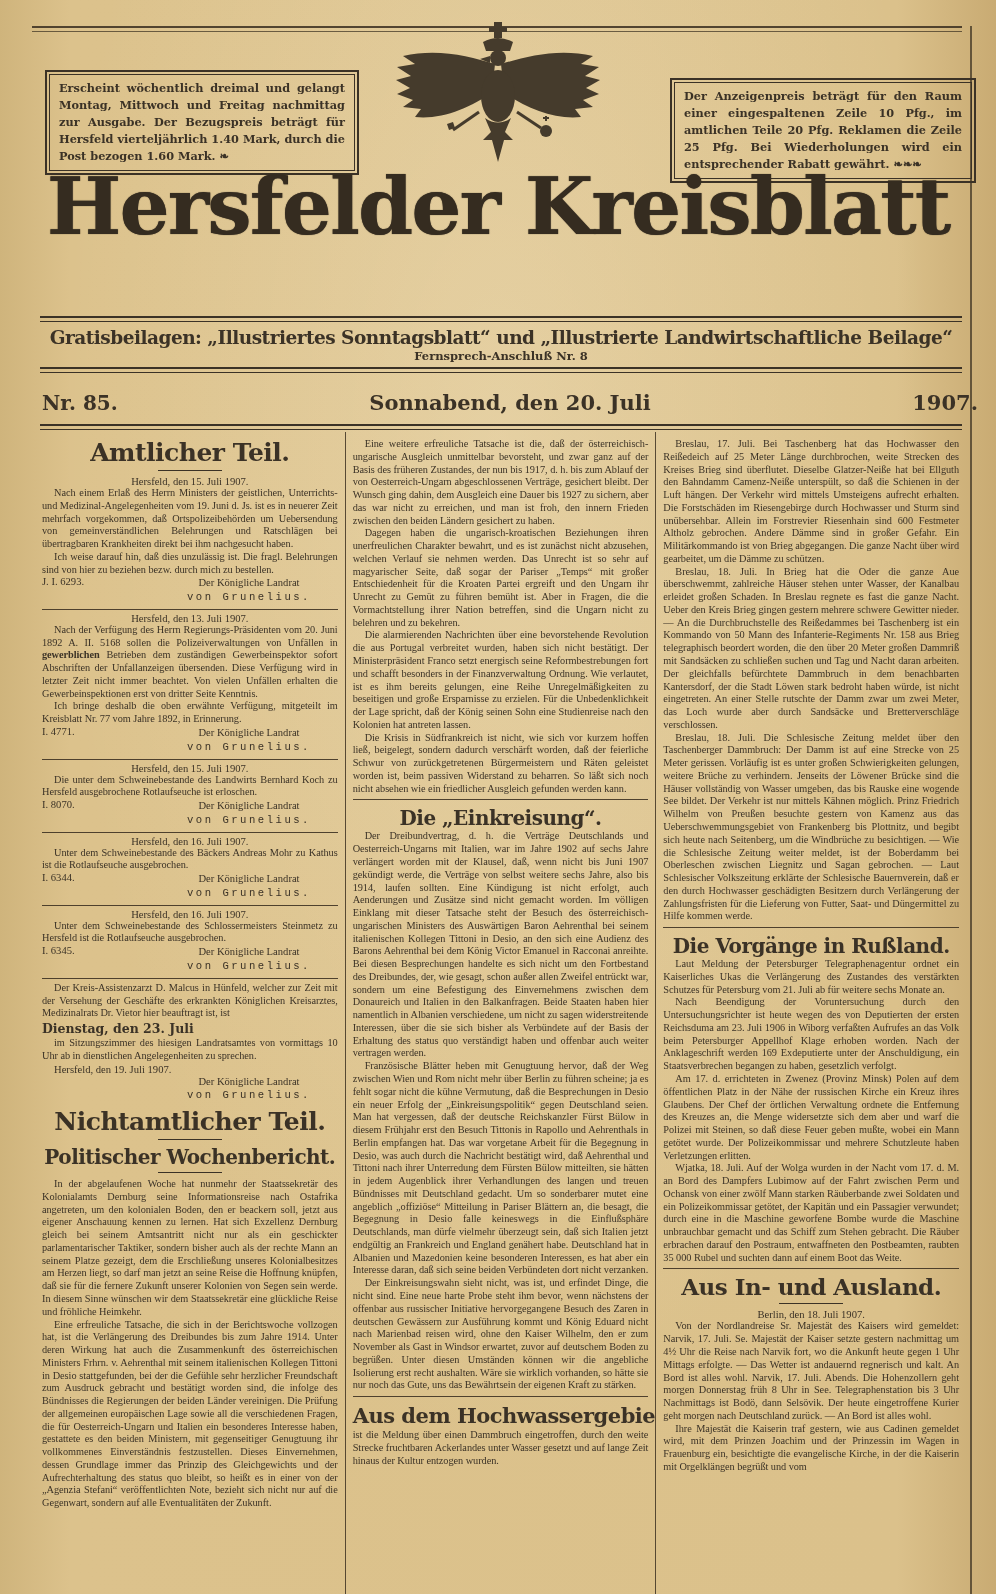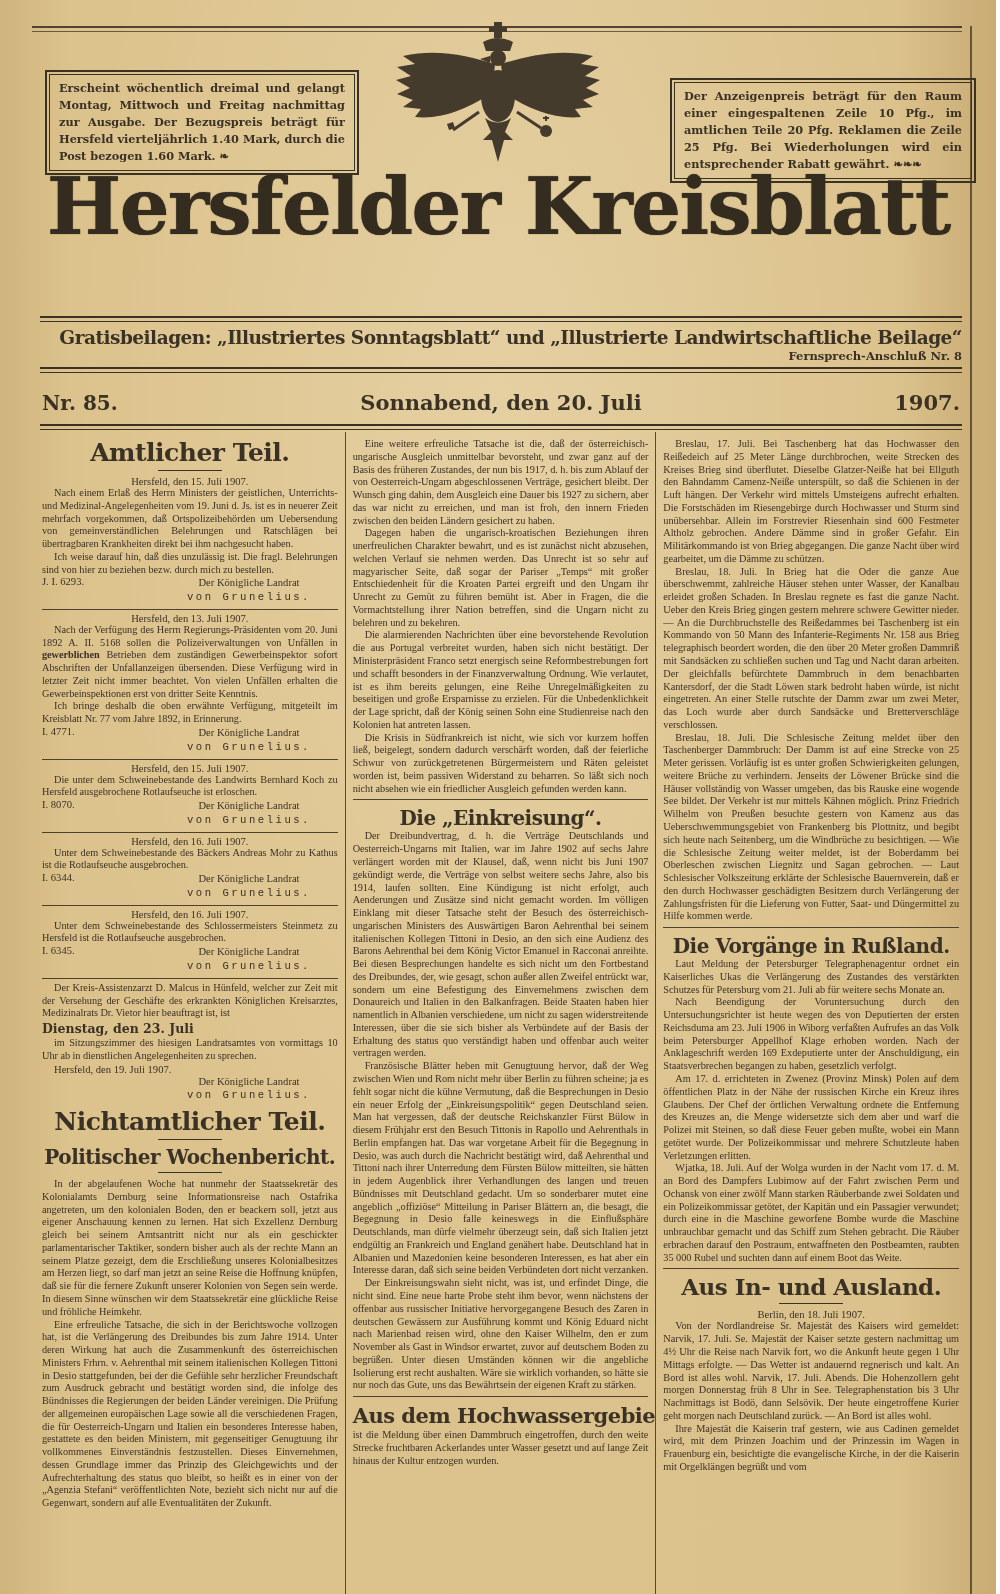--- a/index.html
+++ b/index.html
@@ -29,25 +29,25 @@
   .eagle{position:absolute;left:50%;top:20px;transform:translateX(-50%);}
 
   .title{
     position:absolute;top:160px;left:0;width:100%;margin:0;
     text-align:center;
     font-family:"DejaVu Serif",serif;font-weight:bold;
     font-size:79px;letter-spacing:-2px;color:#352c20;
     text-shadow:0 0 1px rgba(53,44,32,.9);
     white-space:nowrap;
   }
-  .subblock{position:absolute;top:316px;left:40px;right:34px;text-align:right;}
+  .subblock{position:absolute;top:316px;left:40px;right:34px;text-align:center;}
   .rule2{border-top:2px solid #3b3226;border-bottom:1px solid #3b3226;height:3px;}
   .subtitle{margin:5px 0 0;font-family:"DejaVu Serif",serif;font-weight:bold;font-size:18.5px;letter-spacing:-0.5px;white-space:nowrap;}
   .phone{margin:1px 0 4px;font-family:"DejaVu Serif",serif;font-weight:bold;font-size:11.5px;}
-  .daterow{position:absolute;top:390px;left:42px;right:36px;display:flex;align-items:baseline;
+  .daterow{position:absolute;top:390px;left:42px;right:18px;display:flex;align-items:baseline;
     font-family:"DejaVu Serif",serif;font-weight:bold;gap:32px;}
   .daterow .issue{font-size:20px;width:200px;}
   .daterow .date{font-size:21px;flex:1;text-align:center;}
   .daterow .year{font-size:21px;width:200px;text-align:right;}
   .main-rule{position:absolute;top:424px;left:40px;right:34px;border-top:2.5px solid #3b3226;border-bottom:1px solid #3b3226;height:3px;}
 
   .cols{
     position:absolute;top:432px;left:42px;right:30px;bottom:0;
     display:flex;overflow:hidden;
   }

